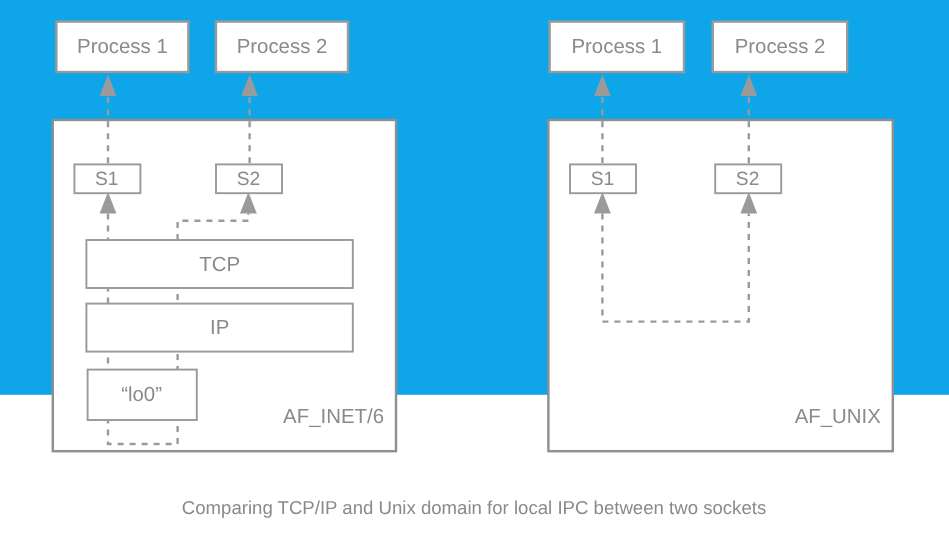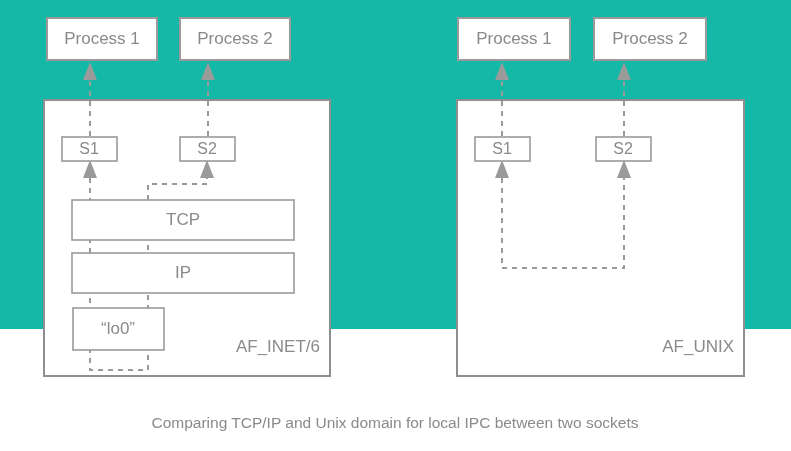--- a/index.html
+++ b/index.html
@@ -10,21 +10,21 @@
   body {
     width: 791px;
     height: 451px;
     font-family: "Liberation Sans", sans-serif;
     overflow: hidden;
   }
   #diagram-root {
     position: relative;
     width: 791px;
     height: 329px;
-    background: #14b8a6;
+    background: #0ea5e9;
   }
   svg#diagram-canvas {
     display: block;
     width: 791px;
     height: 451px;
   }
   .box-shape {
     fill: #ffffff;
     stroke: #9a9a9a;
     stroke-width: 2;

